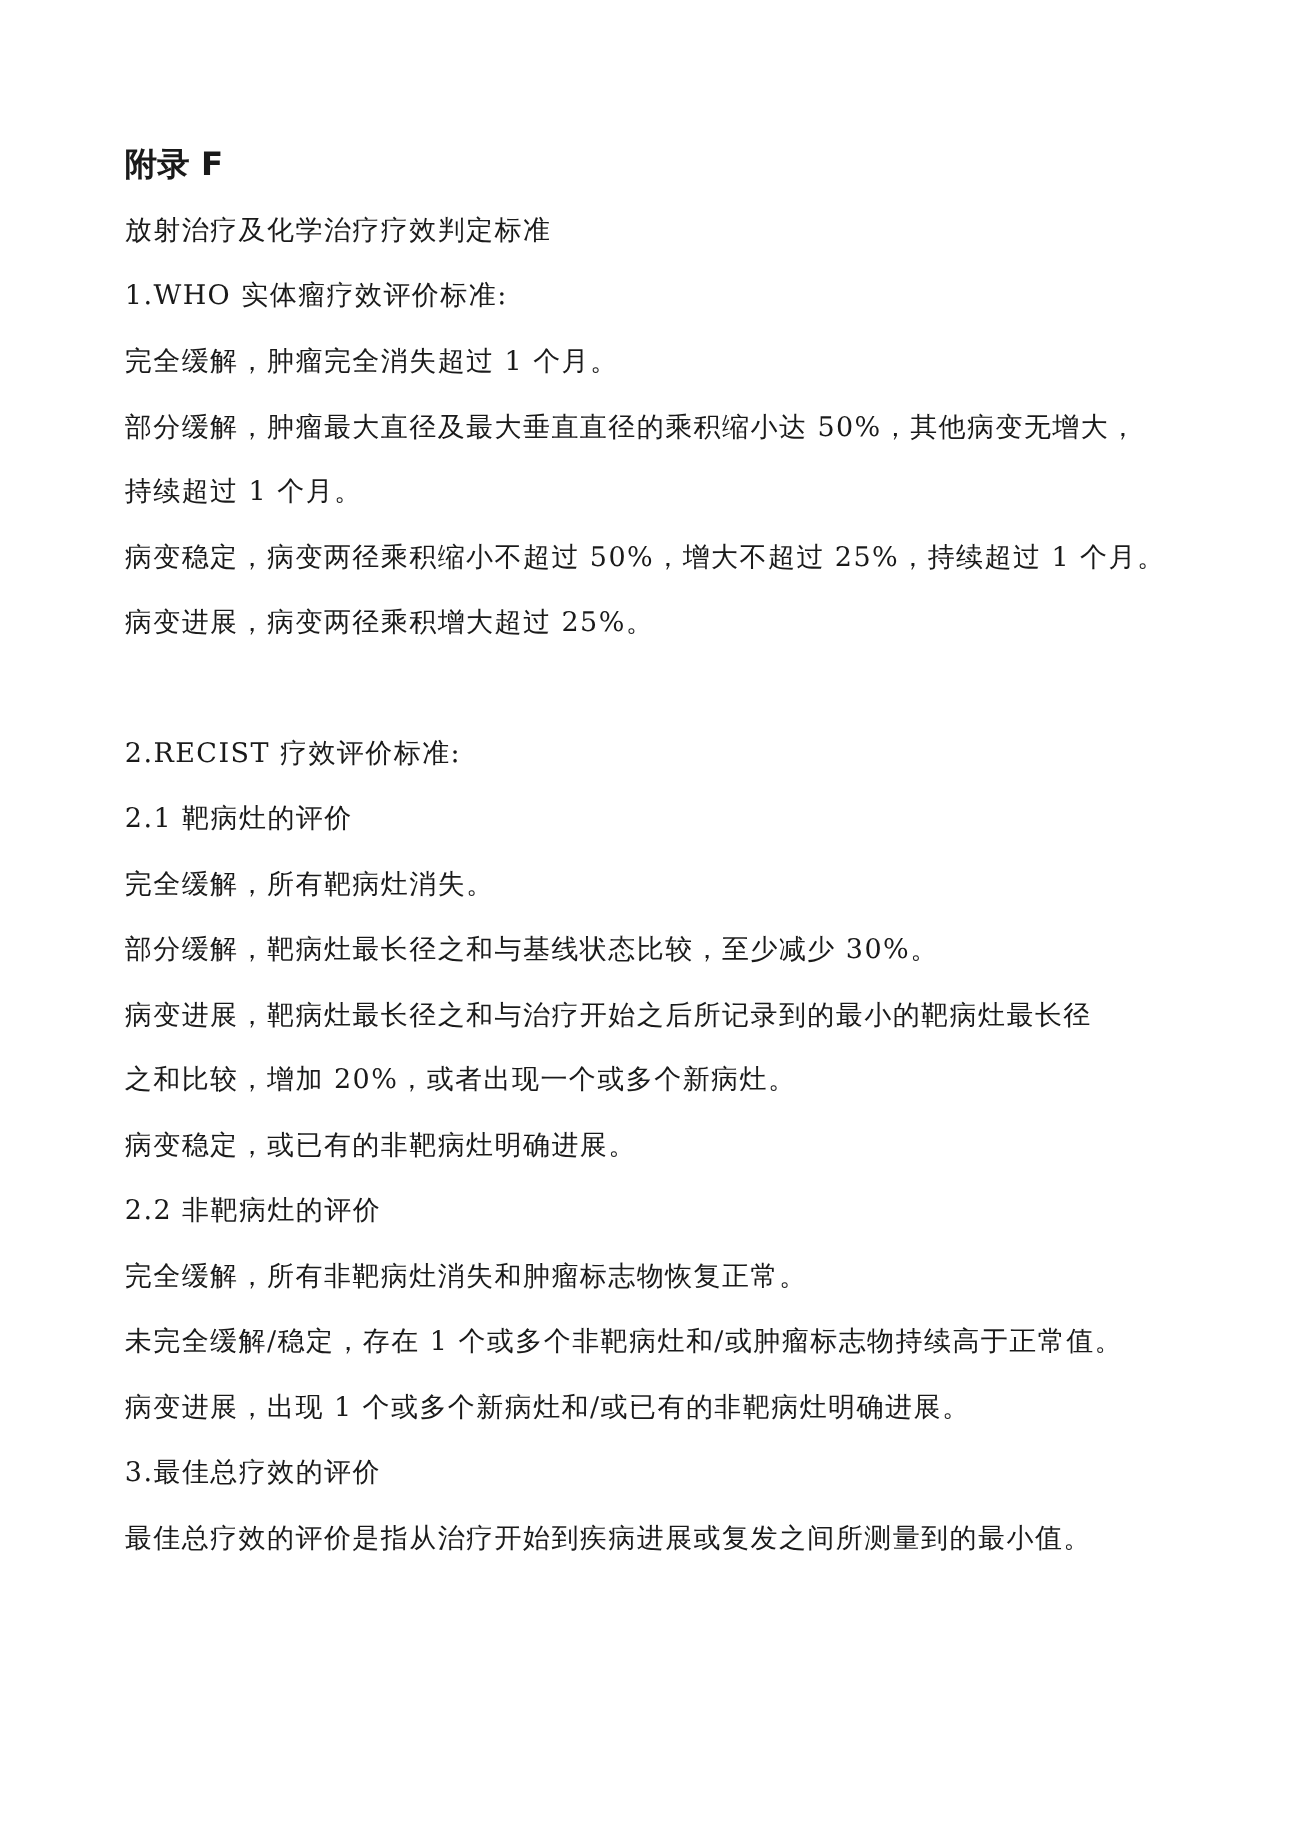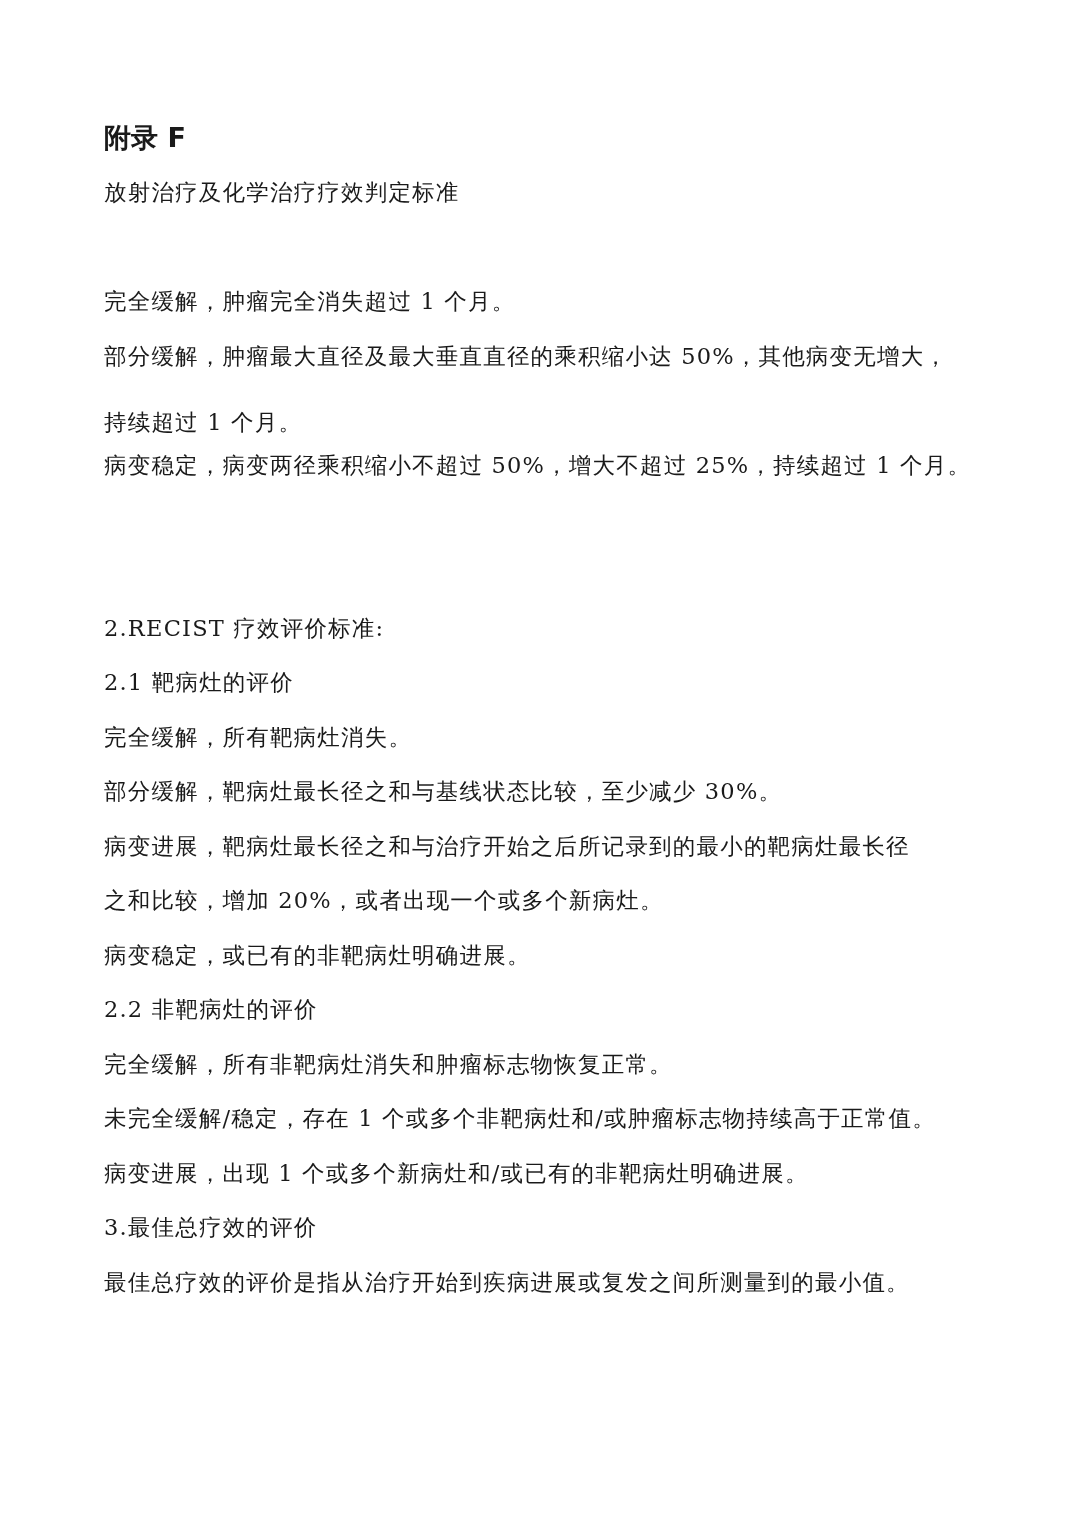--- a/index.html
+++ b/index.html
@@ -13,24 +13,26 @@
   .pagenum { position: absolute; left: 0; width: 1080px; text-align: right; top: 1440px;
              font-size: 14px; font-family: "Liberation Serif", serif; color: #333; margin-left: 34px; }
 </style>
 </head>
 <body>
 
 <div class="page">
   <div class="title">附录 F</div>
 
   <div class="line" style="top:172px">放射治疗及化学治疗疗效判定标准</div>
+  <div class="line" style="top:226px">1.WHO 实体瘤疗效评价标准:</div>
   <div class="line" style="top:281px">完全缓解，肿瘤完全消失超过 1 个月。</div>
   <div class="line" style="top:336px">部分缓解，肿瘤最大直径及最大垂直直径的乘积缩小达 50%，其他病变无增大，</div>
-  <div class="line" style="top:402px">持续超过 1 个月。</div>
+  <div class="line" style="top:390px">持续超过 1 个月。</div>
   <div class="line" style="top:445px">病变稳定，病变两径乘积缩小不超过 50%，增大不超过 25%，持续超过 1 个月。</div>
+  <div class="line" style="top:499px">病变进展，病变两径乘积增大超过 25%。</div>
 
   <div class="line" style="top:608px">2.RECIST 疗效评价标准:</div>
   <div class="line" style="top:662px">2.1 靶病灶的评价</div>
   <div class="line" style="top:717px">完全缓解，所有靶病灶消失。</div>
   <div class="line" style="top:771px">部分缓解，靶病灶最长径之和与基线状态比较，至少减少 30%。</div>
   <div class="line" style="top:826px">病变进展，靶病灶最长径之和与治疗开始之后所记录到的最小的靶病灶最长径</div>
   <div class="line" style="top:880px">之和比较，增加 20%，或者出现一个或多个新病灶。</div>
   <div class="line" style="top:935px">病变稳定，或已有的非靶病灶明确进展。</div>
   <div class="line" style="top:989px">2.2 非靶病灶的评价</div>
   <div class="line" style="top:1044px">完全缓解，所有非靶病灶消失和肿瘤标志物恢复正常。</div>

